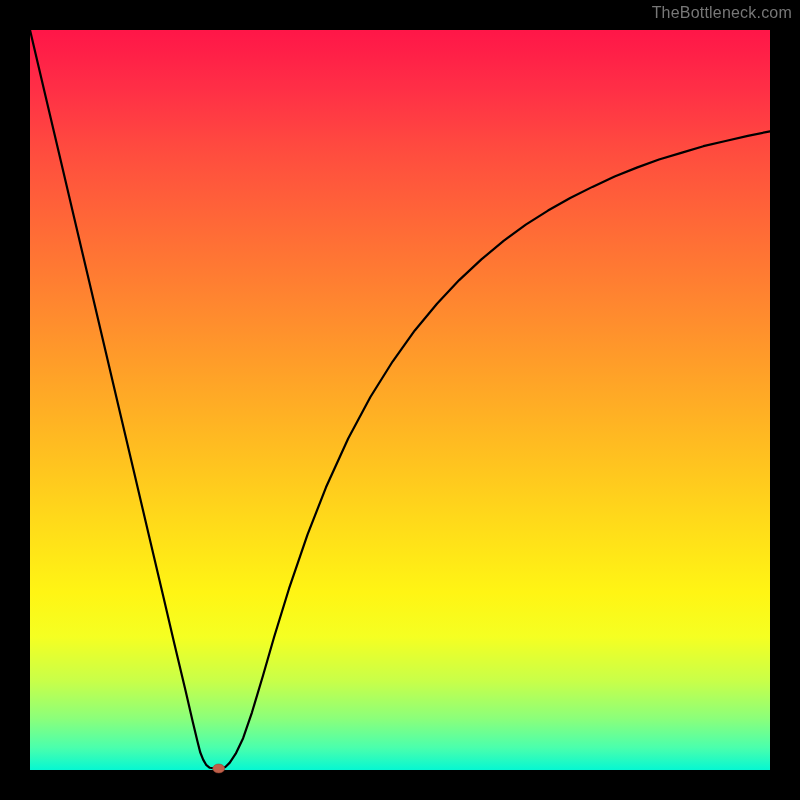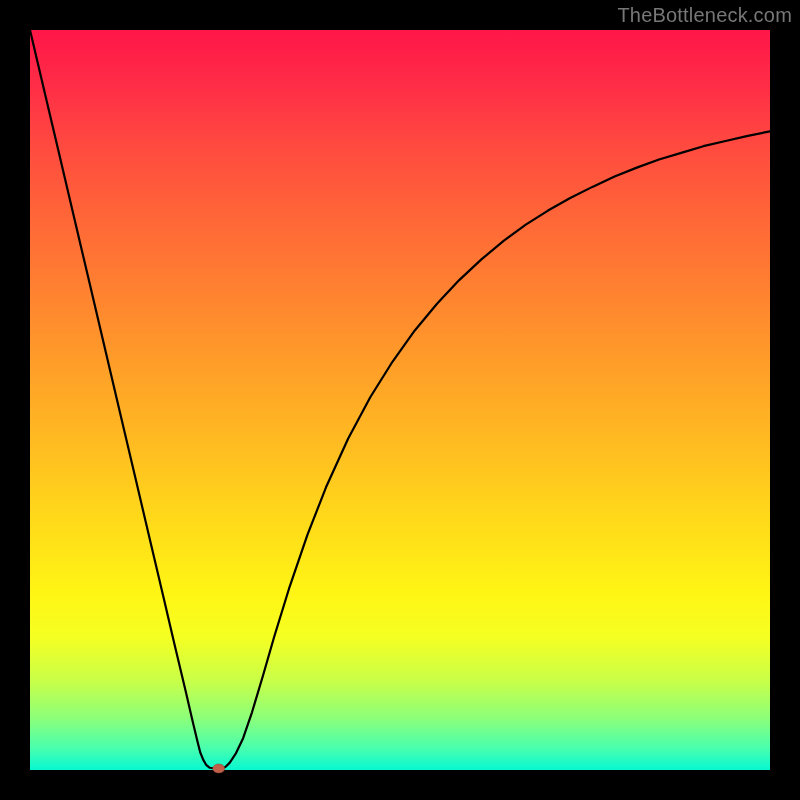--- a/index.html
+++ b/index.html
@@ -48,21 +48,21 @@
     top: 0;
     width: 100%;
     height: 100%;
     overflow: visible;
   }
   .watermark {
     position: absolute;
     top: 4px;
     right: 8px;
     color: #777;
-    font-size: 20px;
+    font-size: 16px;
     font-weight: 500;
     letter-spacing: 0.2px;
     user-select: none;
   }
 </style>
 </head>
 <body>
 
 <div class="chart-wrap">
 

